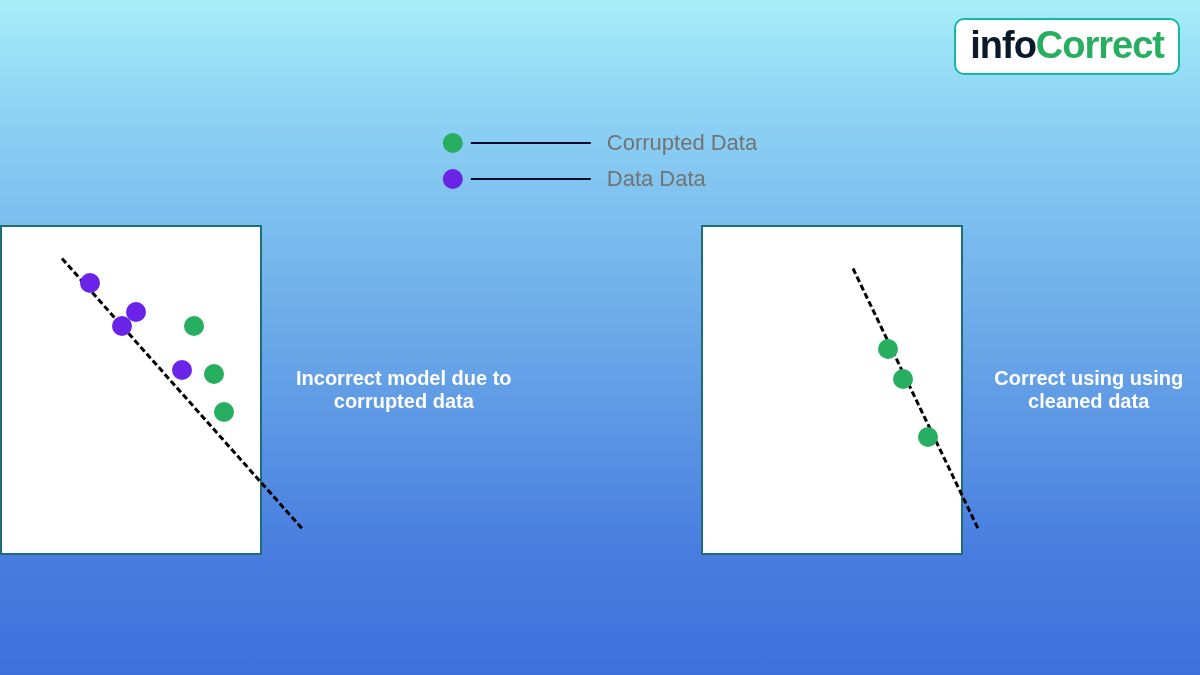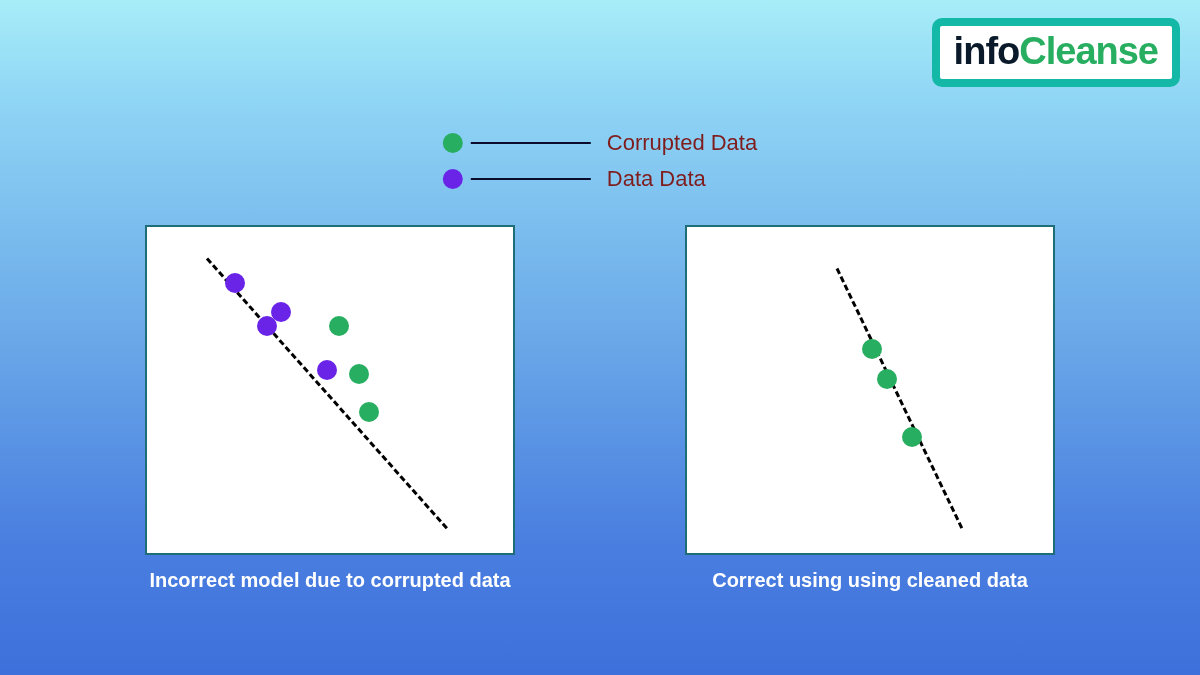--- a/index.html
+++ b/index.html
@@ -9,21 +9,21 @@
     background: linear-gradient(180deg, #a7edf8 0%, #8fd5f5 15%, #6aa8e8 50%, #4a7fe0 80%, #3e70db 100%);
     font-family: Arial, Helvetica, sans-serif;
     position: relative;
     overflow: hidden;
   }
   .logo {
     position: absolute;
     top: 18px;
     right: 20px;
     background: #ffffff;
-    border: 8px solid #14b8a6;
+    border: 2px solid #14b8a6;
     border-radius: 10px;
     padding: 4px 14px 6px 14px;
     display: flex;
     align-items: baseline;
     font-weight: 700;
     font-size: 38px;
     letter-spacing: -1px;
   }
   .logo .info { color: #0a1a2a; }
   .logo .cleanse { color: #27ae60; }
@@ -49,37 +49,37 @@
     margin-right: 8px;
   }
   .legend-line {
     width: 120px;
     height: 2px;
     background: #0b0b2b;
     margin-right: 16px;
   }
   .legend-label {
     font-size: 22px;
-    color: #7f1d1d;
+    color: #737373;
   }
   .green-dot { background: #27ae60; }
   .purple-dot { background: #6a24e8; }
 
   .panels {
     position: absolute;
     top: 225px;
     left: 0;
     right: 0;
     display: flex;
     justify-content: center;
     gap: 170px;
   }
   .panel-wrap {
     display: flex;
-    flex-direction: column;
+    flex-direction: row;
     align-items: center;
     gap: 14px;
   }
   .panel {
     width: 370px;
     height: 330px;
     background: #ffffff;
     border: 2px solid #1d6e77;
     position: relative;
   }
@@ -105,21 +105,21 @@
     height: 0;
     border-top: 3px dashed #000000;
     transform-origin: left center;
   }
 </style>
 </head>
 <body>
 
 <div class="logo">
   <span class="info">info</span>
-    <span class="cleanse">Cleanse</span>
+    <span class="cleanse">Correct</span>
 </div>
 
 <div class="legend">
   <div class="legend-row">
     <span class="legend-dot green-dot"></span>
     <span class="legend-line"></span>
     <span class="legend-label">Corrupted Data</span>
   </div>
   <div class="legend-row">
     <span class="legend-dot purple-dot"></span>

